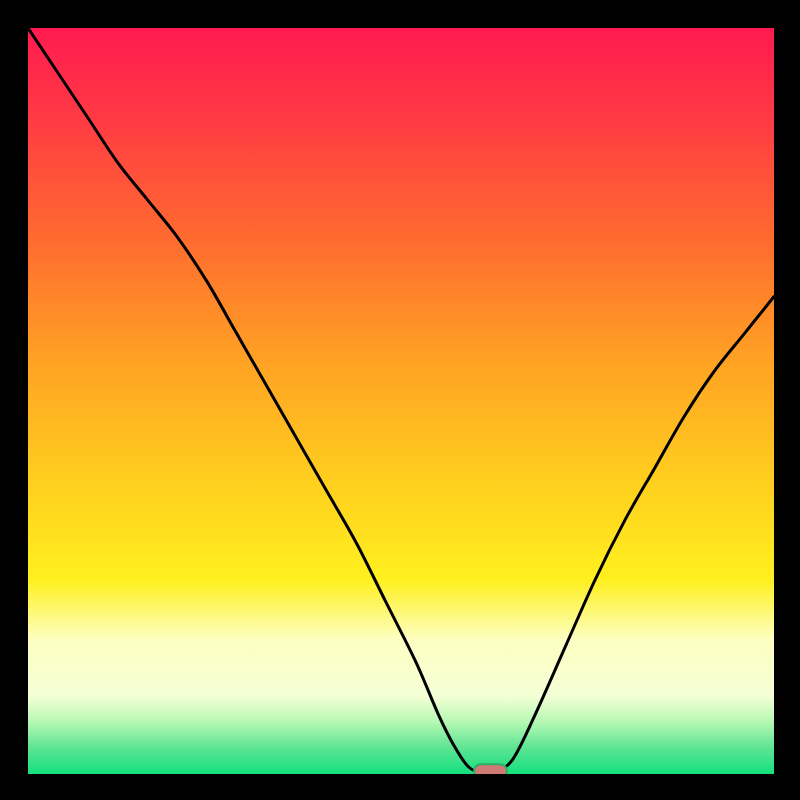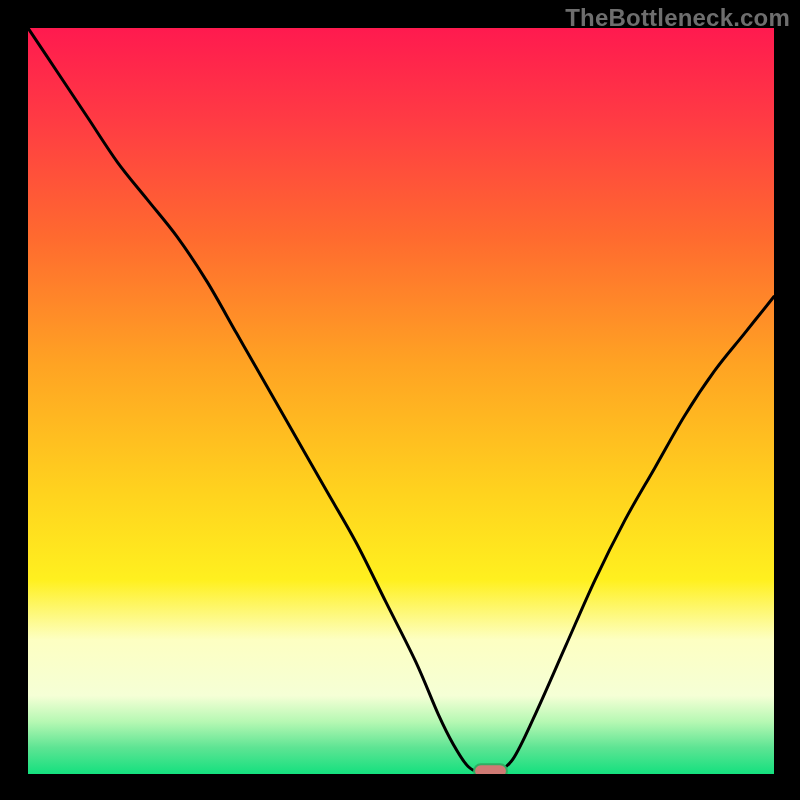--- a/index.html
+++ b/index.html
@@ -60,14 +60,13 @@
             <stop offset="96.5%" stop-color="#5de493"></stop>
             <stop offset="100%" stop-color="#14e07e"></stop>
           </linearGradient>
         </defs>
         <rect x="0" y="0" width="746" height="746" fill="url(#bg-grad)"></rect>
         <path d="M 0,0 C 4.973333333333334,7.459999999999998 19.89333333333333,29.839999999999996 29.84,44.75999999999999 C 39.78666666666667,59.679999999999986 49.733333333333334,74.59999999999997 59.68,89.51999999999998 C 69.62666666666667,104.44 79.57333333333332,120.60333333333341 89.52,134.2800000000001 C 99.46666666666667,147.95666666666676 109.41333333333333,159.14666666666673 119.36,171.58000000000004 C 129.30666666666667,184.01333333333335 139.25333333333336,195.20333333333335 149.20000000000002,208.88 C 159.14666666666668,222.55666666666664 169.09333333333333,237.47666666666666 179.04,253.64 C 188.98666666666665,269.80333333333334 198.93333333333337,288.4533333333334 208.88000000000002,305.86 C 218.82666666666668,323.26666666666665 228.77333333333334,340.6733333333333 238.72,358.08 C 248.66666666666666,375.4866666666667 258.61333333333334,392.8933333333333 268.56,410.3 C 278.50666666666666,427.7066666666667 288.4533333333334,445.11333333333334 298.40000000000003,462.52 C 308.3466666666667,479.9266666666666 318.29333333333335,496.09000000000003 328.24,514.74 C 338.18666666666667,533.39 348.1333333333333,554.5266666666666 358.08,574.42 C 368.02666666666664,594.3133333333333 379.2166666666667,615.45 387.92,634.1 C 396.62333333333333,652.75 404.08333333333337,672.6433333333334 410.3,686.32 C 416.51666666666665,699.9966666666667 420.24666666666667,707.4566666666667 425.21999999999997,716.16 C 430.19333333333327,724.8633333333332 435.16666666666663,733.5666666666666 440.14,738.54 C 445.11333333333334,743.5133333333333 450.7083333333333,744.7566666666667 455.06,746 C 459.4116666666667,747.2433333333333 461.27666666666664,748.4866666666667 466.25,746 C 471.22333333333336,743.5133333333333 478.0616666666667,741.0266666666666 484.90000000000003,731.08 C 491.73833333333334,721.1333333333334 498.5766666666667,704.97 507.28000000000003,686.32 C 515.9833333333333,667.6700000000001 527.1733333333333,641.56 537.12,619.18 C 547.0666666666667,596.8 557.0133333333333,573.1766666666666 566.96,552.04 C 576.9066666666668,530.9033333333333 586.8533333333335,511.01 596.8000000000001,492.36 C 606.7466666666667,473.71000000000004 616.6933333333334,457.54666666666674 626.64,440.14000000000004 C 636.5866666666666,422.73333333333335 646.5333333333333,404.08333333333337 656.48,387.92 C 666.4266666666667,371.75666666666666 676.3733333333334,356.83666666666664 686.32,343.15999999999997 C 696.2666666666667,329.4833333333333 706.2133333333334,318.29333333333335 716.16,305.86 C 726.1066666666666,293.4266666666667 741.0266666666666,274.77666666666664 746,268.56" fill="none" stroke="#000000" stroke-width="3" stroke-linecap="round"></path>
         <rect x="446.108" y="736.286" width="32.824000000000005" height="13.428" rx="6.714" fill="#cf7a74" stroke="#2fae63" stroke-width="2"></rect>
       </svg>
   </div>
 
-  <div class="watermark">TheBottleneck.com</div>
 </div>
 
 </body></html>

